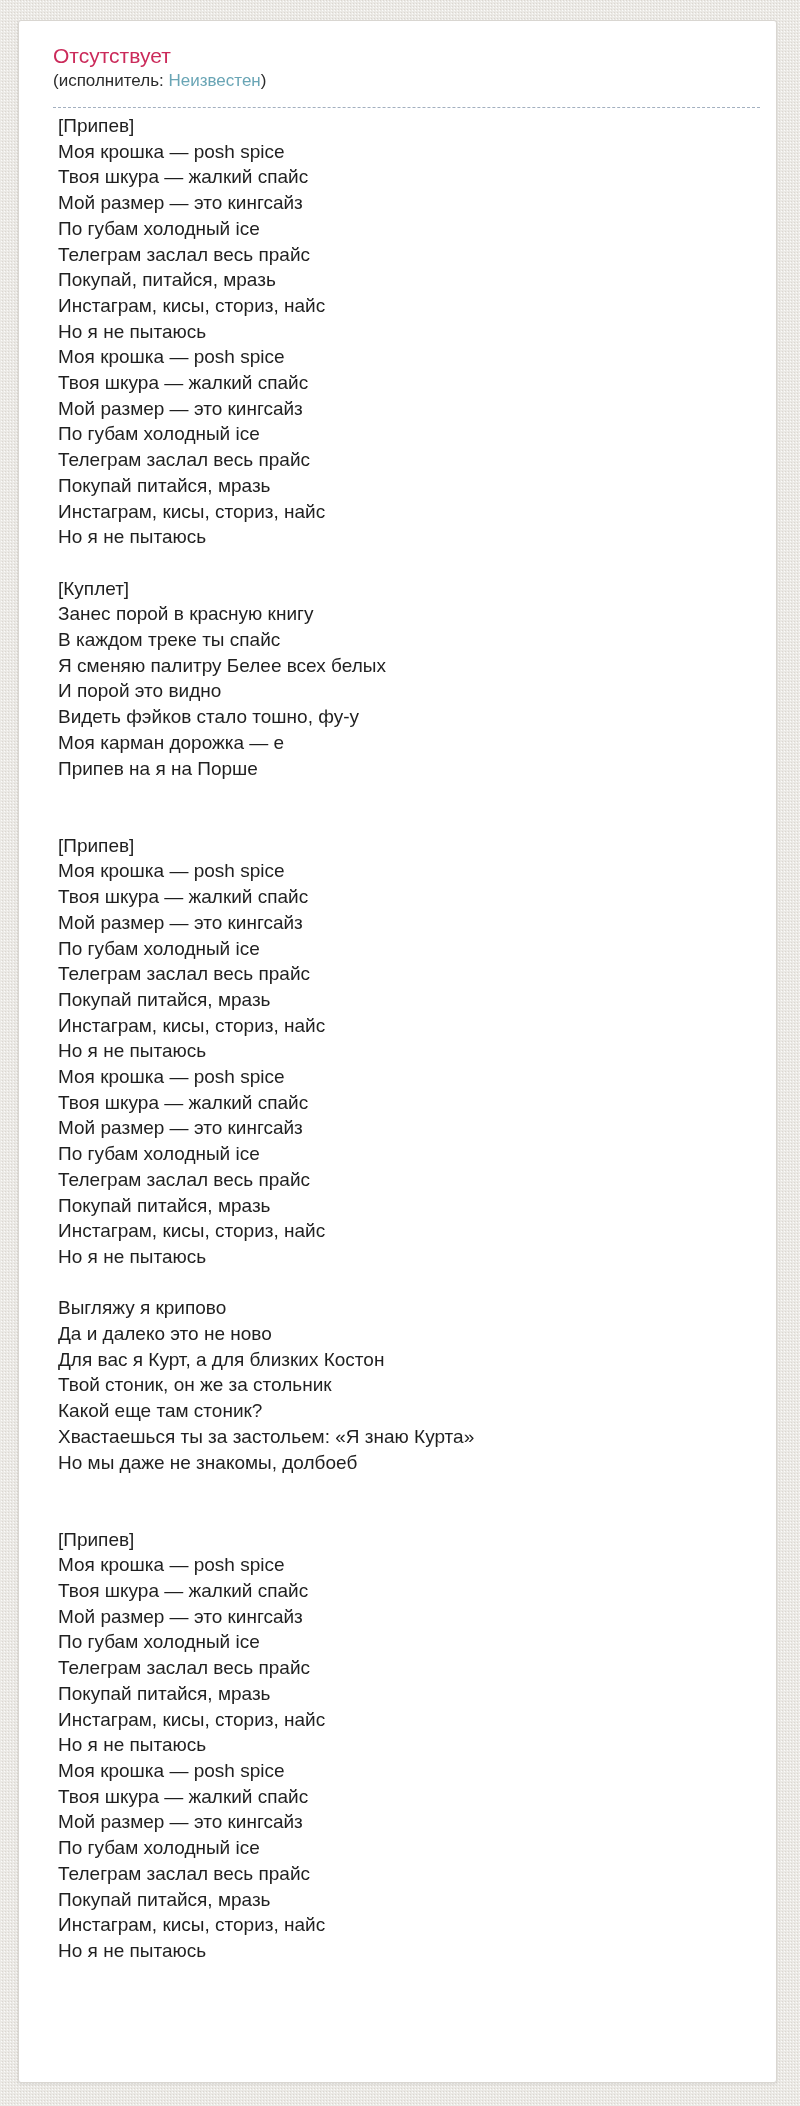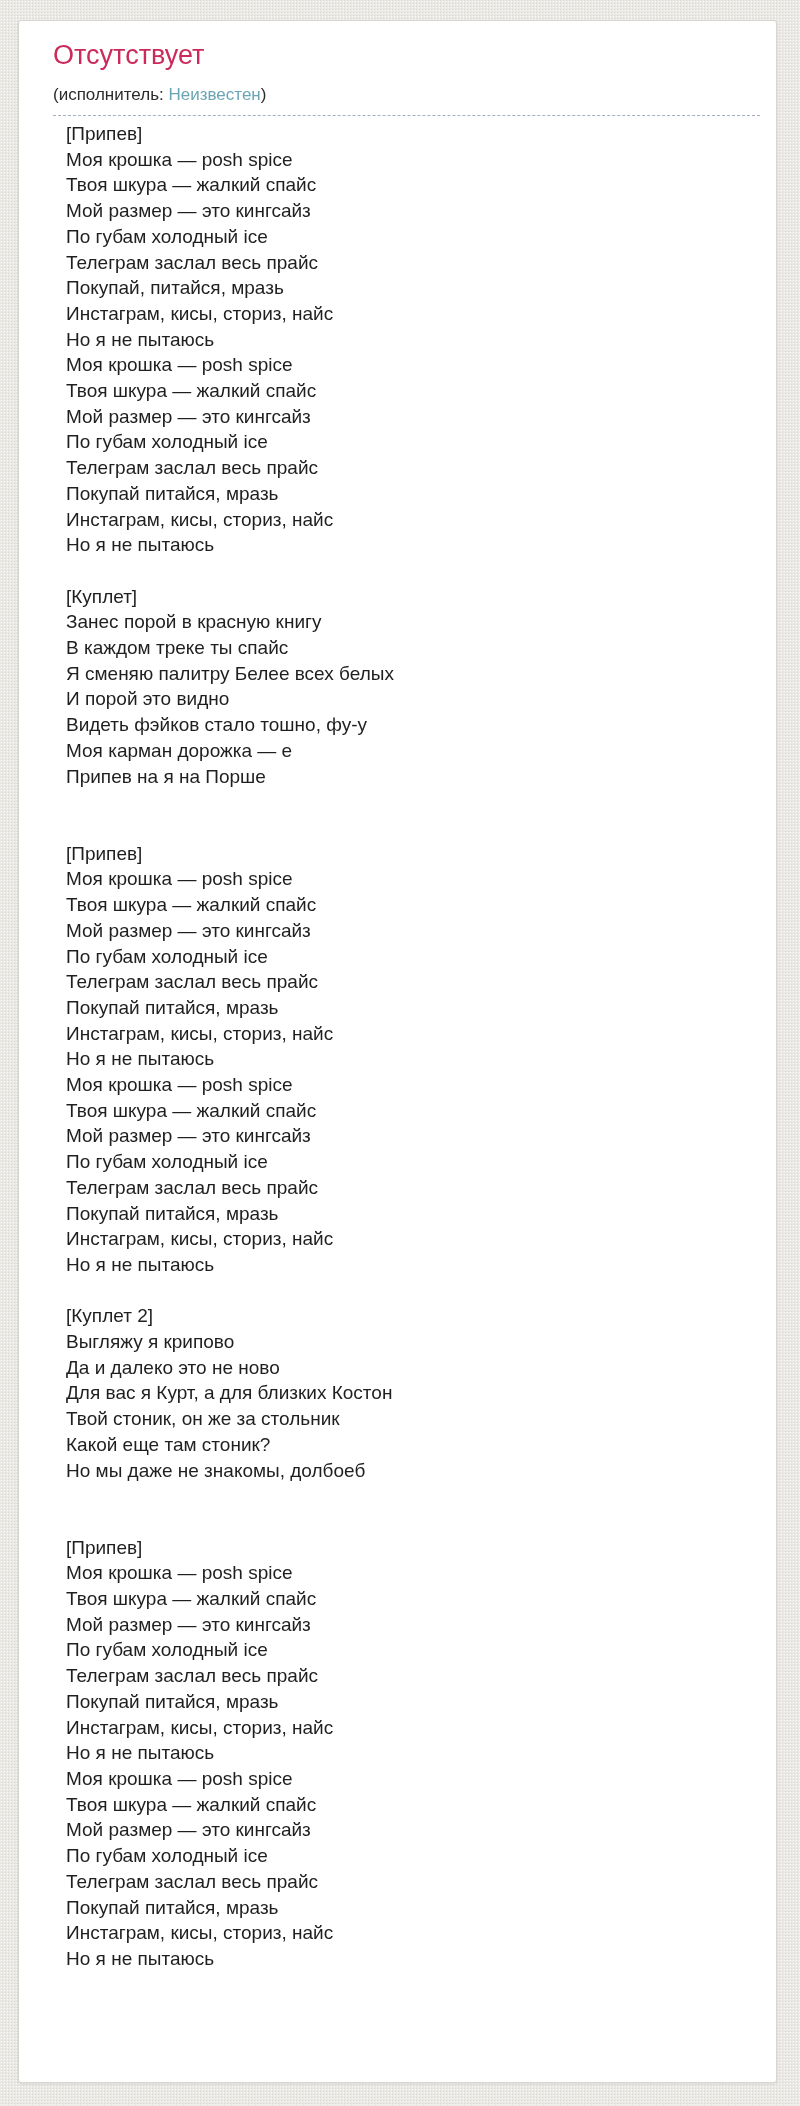--- a/index.html
+++ b/index.html
@@ -27,41 +27,41 @@
     height: 2063px;
     box-sizing: border-box;
     background: #ffffff;
     border: 1px solid #d9d6d1;
     border-radius: 3px;
     box-shadow: 0 1px 3px rgba(0,0,0,0.10);
     padding: 20px 16px 0 34px;
   }
   .song-title {
     margin: 0;
-    font-size: 27px;
+    font-size: 21px;
     line-height: 29px;
     font-weight: 400;
     color: var(--title_color, #cb2a5a);
   }
   .artist-row {
-    margin-top: 15px;
+    margin-top: 1px;
     font-size: 17px;
     line-height: 20px;
     color: #2b2b2b;
-    padding-bottom: 10px;
+    padding-bottom: 16px;
     border-bottom: 1px dashed var(--dash_color, #a3b0c0);
   }
   .artist-row a {
     color: var(--link_color, #69a5b5);
     text-decoration: none;
     cursor: pointer;
   }
   .lyrics {
     margin-top: 5px;
-    margin-left: 13px;
+    margin-left: 5px;
     font-size: 19px;
     line-height: 25.7px;
     color: #1f1f1f;
     white-space: normal;
   }
   .lyrics .line {
     min-height: 25.7px;
   }
 </style>
 </head>
@@ -113,26 +113,26 @@
       <div class="line">Но я не пытаюсь</div>
       <div class="line">Моя крошка — posh spice</div>
       <div class="line">Твоя шкура — жалкий спайс</div>
       <div class="line">Мой размер — это кингсайз</div>
       <div class="line">По губам холодный ice</div>
       <div class="line">Телеграм заслал весь прайс</div>
       <div class="line">Покупай питайся, мразь</div>
       <div class="line">Инстаграм, кисы, сториз, найс</div>
       <div class="line">Но я не пытаюсь</div>
       <div class="line">&nbsp;</div>
-      <div class="line">[Куплет 2]</div>
       <div class="line">Выгляжу я крипово</div>
       <div class="line">Да и далеко это не ново</div>
       <div class="line">Для вас я Курт, а для близких Костон</div>
       <div class="line">Твой стоник, он же за стольник</div>
       <div class="line">Какой еще там стоник?</div>
+      <div class="line">Хвастаешься ты за застольем: «Я знаю Курта»</div>
       <div class="line">Но мы даже не знакомы, долбоеб</div>
       <div class="line">&nbsp;</div>
       <div class="line">&nbsp;</div>
       <div class="line">[Припев]</div>
       <div class="line">Моя крошка — posh spice</div>
       <div class="line">Твоя шкура — жалкий спайс</div>
       <div class="line">Мой размер — это кингсайз</div>
       <div class="line">По губам холодный ice</div>
       <div class="line">Телеграм заслал весь прайс</div>
       <div class="line">Покупай питайся, мразь</div>

